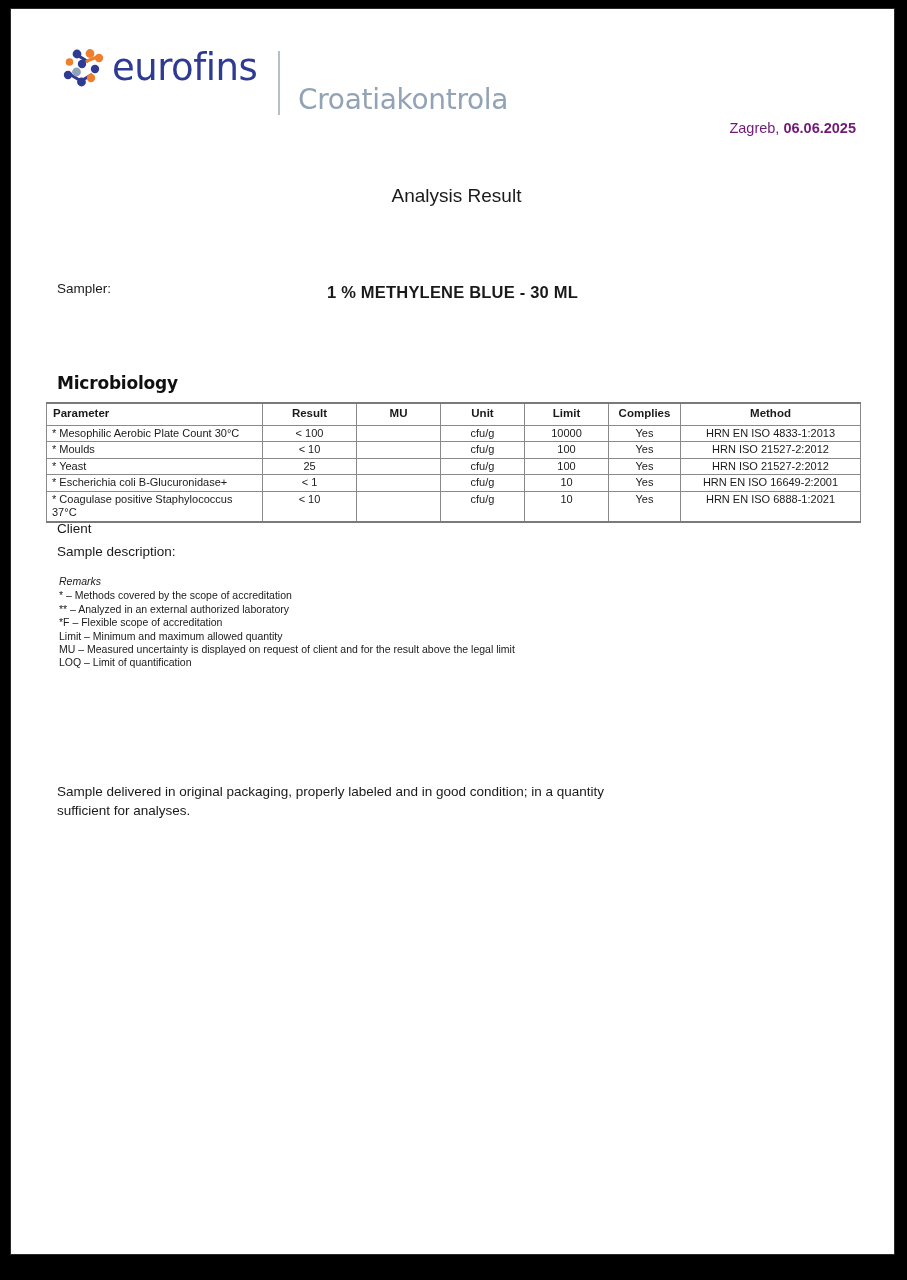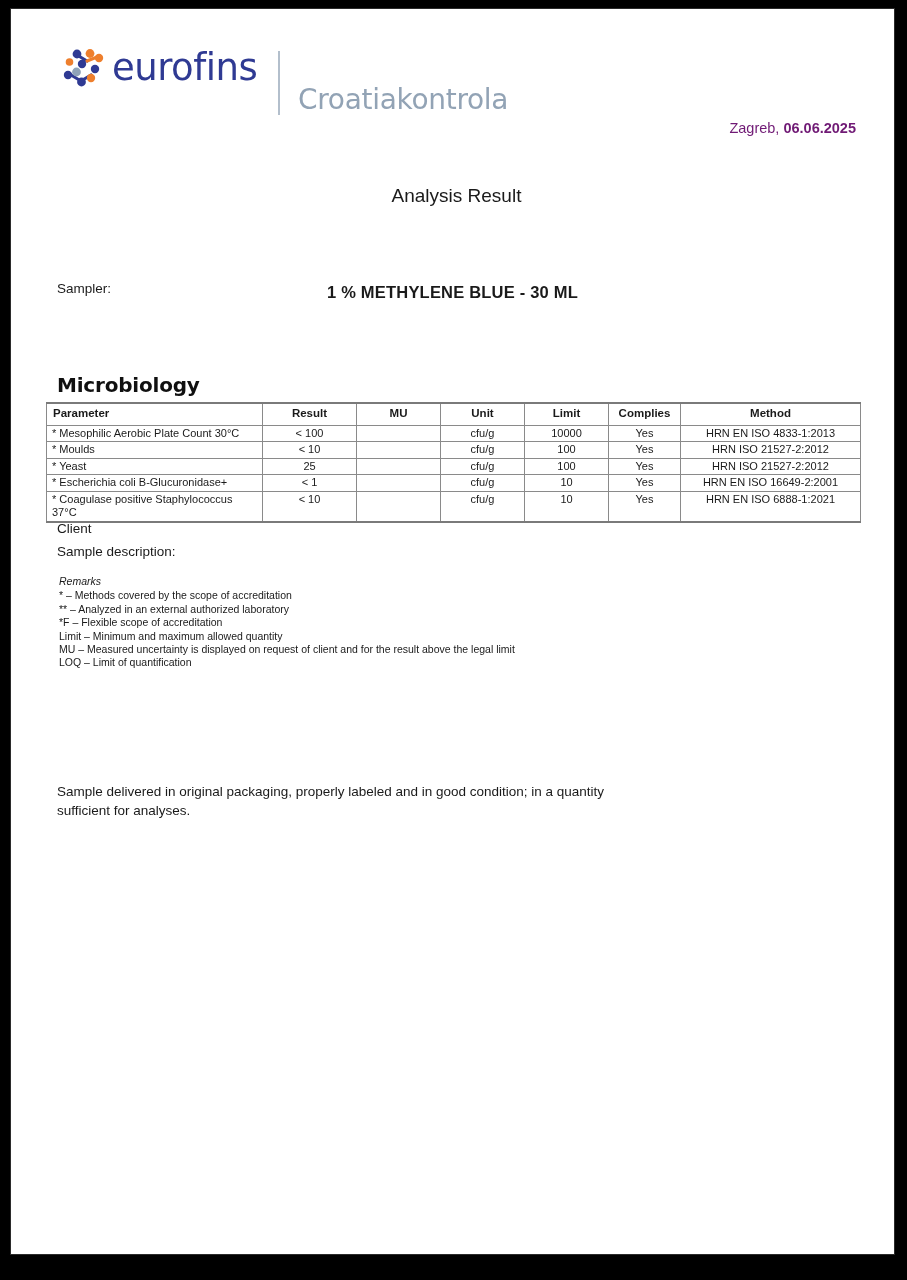--- a/index.html
+++ b/index.html
@@ -135,21 +135,21 @@
     line-height: 19px;
     max-width: 552px;
   }
 
   
   #section-heading {
     position: absolute;
     left: 46px;
     top: 364px;
     font-family: "DejaVu Sans", sans-serif;
-    font-size: 20px;
+    font-size: 17px;
     font-weight: bold;
     color: #101010;
     letter-spacing: -0.2px;
   }
 
   
   #results-table {
     position: absolute;
     left: 35px;
     top: 393px;

